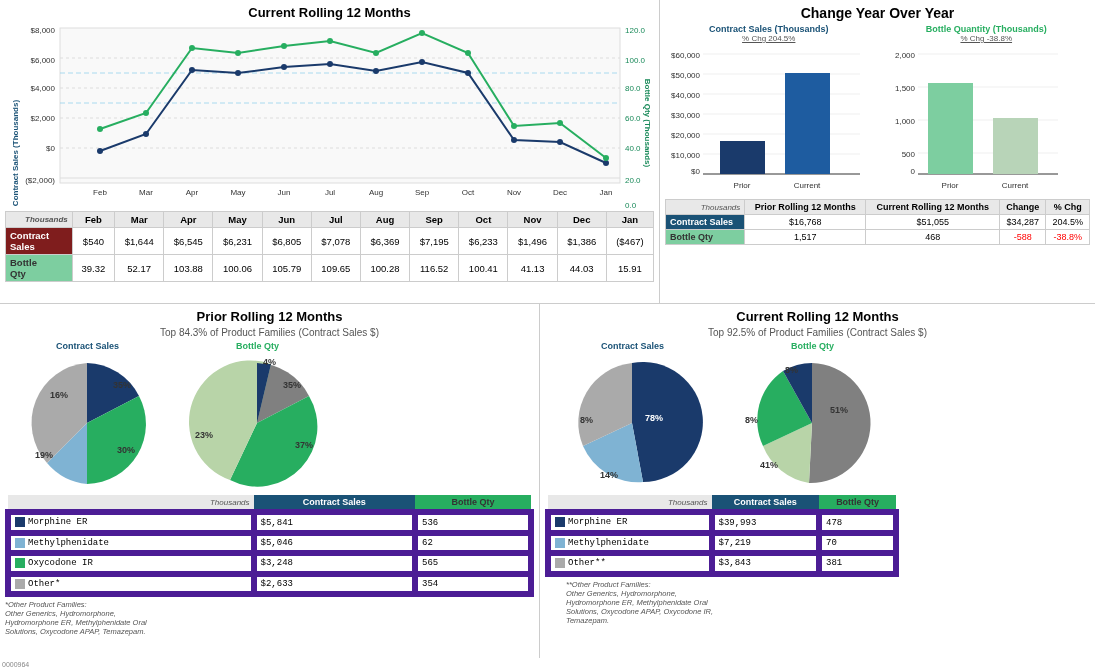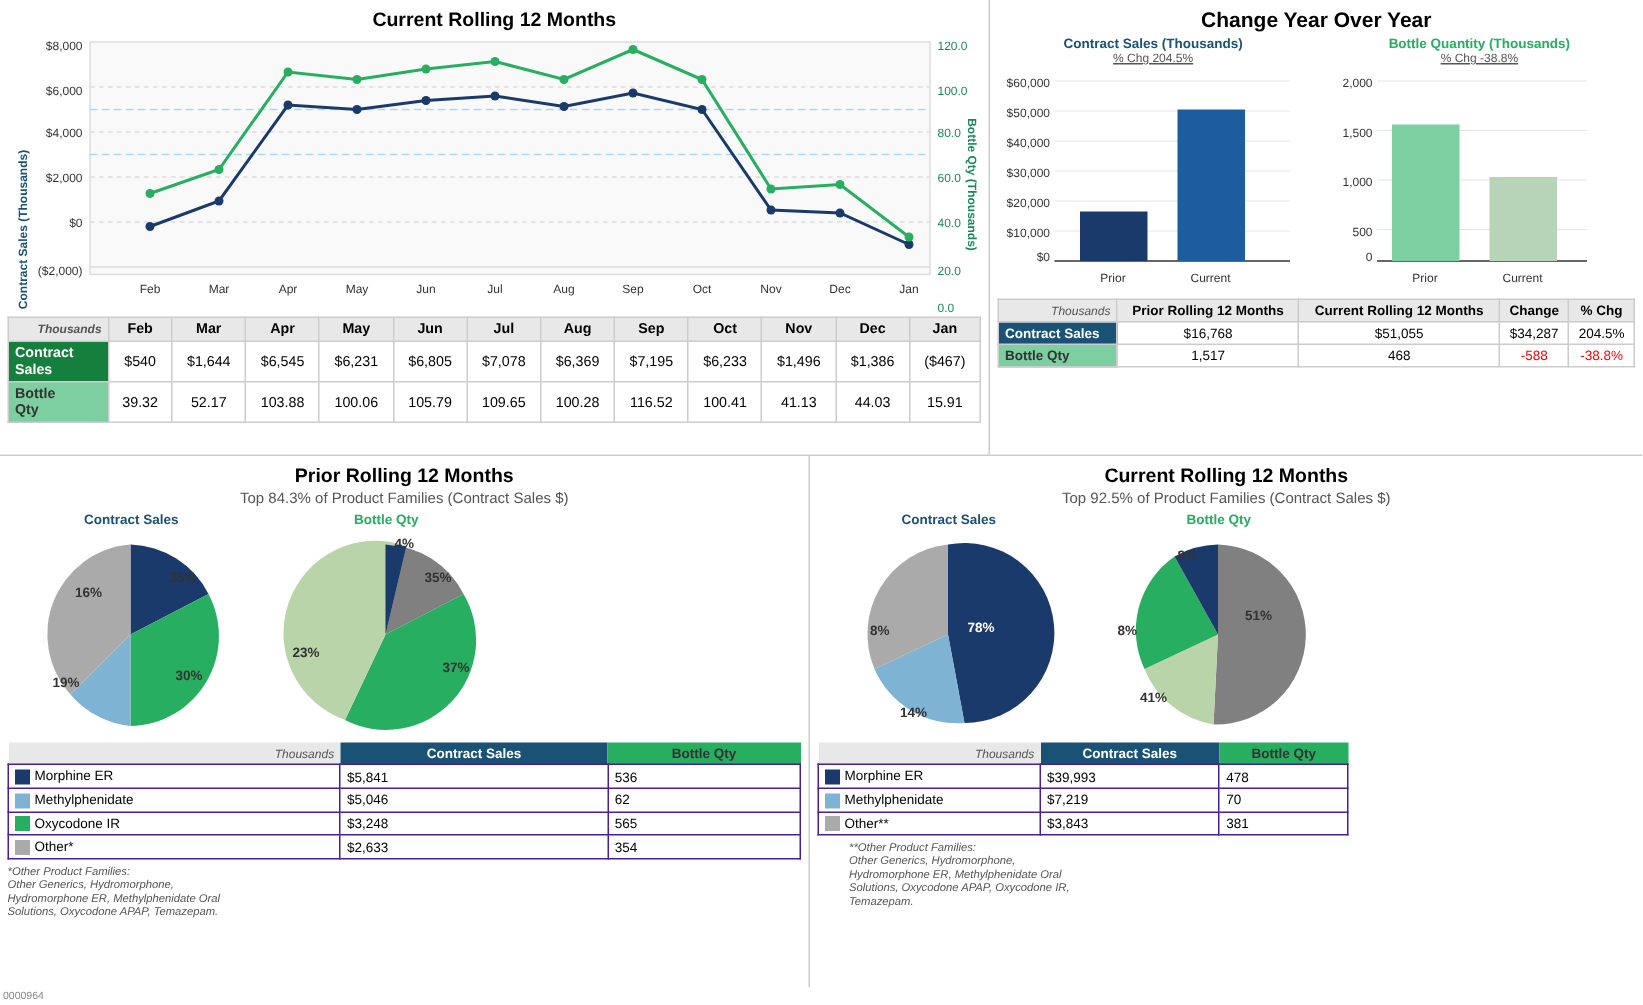--- a/index.html
+++ b/index.html
@@ -17,21 +17,21 @@
     .chart-title { text-align: center; font-size: 13px; font-weight: bold; margin-bottom: 3px; }
     .chart-subtitle { text-align: center; font-size: 10px; color: #555; margin-bottom: 3px; }
     
     
     .line-chart-container { position: relative; height: 185px; margin: 0 5px; }
     
     
     .data-table { width: 100%; border-collapse: collapse; margin-top: 3px; font-size: 9.5px; }
     .data-table th, .data-table td { border: 1px solid #ccc; padding: 2px 4px; text-align: center; }
     .data-table th { background: #e8e8e8; font-weight: bold; }
-    .data-table .row-label { background: #15803d; color: white; font-weight: bold; text-align: left; padding: 2px 4px; }
+    .data-table .row-label { background: #7f1d1d; color: white; font-weight: bold; text-align: left; padding: 2px 4px; }
     .data-table .row-label2 { background: #7dcea0; color: #333; font-weight: bold; text-align: left; padding: 2px 4px; }
     .data-table .thousands-label { font-size: 8px; font-style: italic; color: #555; text-align: right; }
     
     
     .cyoy-title { text-align: center; font-size: 14px; font-weight: bold; margin-bottom: 3px; }
     .bar-charts-container { display: flex; gap: 10px; height: 170px; }
     .bar-chart-section { flex: 1; }
     .bar-section-title { font-size: 9px; font-weight: bold; text-align: center; }
     .bar-section-subtitle { font-size: 8px; text-align: center; color: #555; margin-bottom: 3px; text-decoration: underline; }
     .bar-section-title.contract { color: #1a5276; }
@@ -52,21 +52,21 @@
     
     .pie-section { display: flex; gap: 5px; margin-top: 3px; }
     .pie-container { position: relative; display: flex; flex-direction: column; align-items: center; }
     .pie-label { font-size: 9px; font-weight: bold; text-align: center; margin-bottom: 2px; }
     .pie-label.contract { color: #1a5276; }
     .pie-label.bottle { color: #27ae60; }
     
     .legend-table { width: 100%; border-collapse: collapse; font-size: 9px; margin-top: 3px; }
     .legend-table th { background: #1a5276; color: white; padding: 2px 4px; text-align: center; }
     .legend-table th.bottle-qty { background: #27ae60; color: #333; }
-    .legend-table td { border: 1px solid #4c1d95; padding: 2px 4px; }
+    .legend-table td { border: 6px solid #4c1d95; padding: 2px 4px; font-family: Liberation Mono, monospace; }
     .legend-table .thousands-label { font-size: 8px; font-style: italic; color: #555; text-align: right; }
     .legend-color { display: inline-block; width: 10px; height: 10px; margin-right: 3px; vertical-align: middle; }
     
     .footnote { font-size: 7.5px; color: #555; margin-top: 3px; font-style: italic; }
     
     svg text { font-family: Arial, sans-serif; }
     
     .watermark { position: absolute; bottom: 2px; left: 2px; font-size: 7px; color: #888; }
   </style>
 </head>

